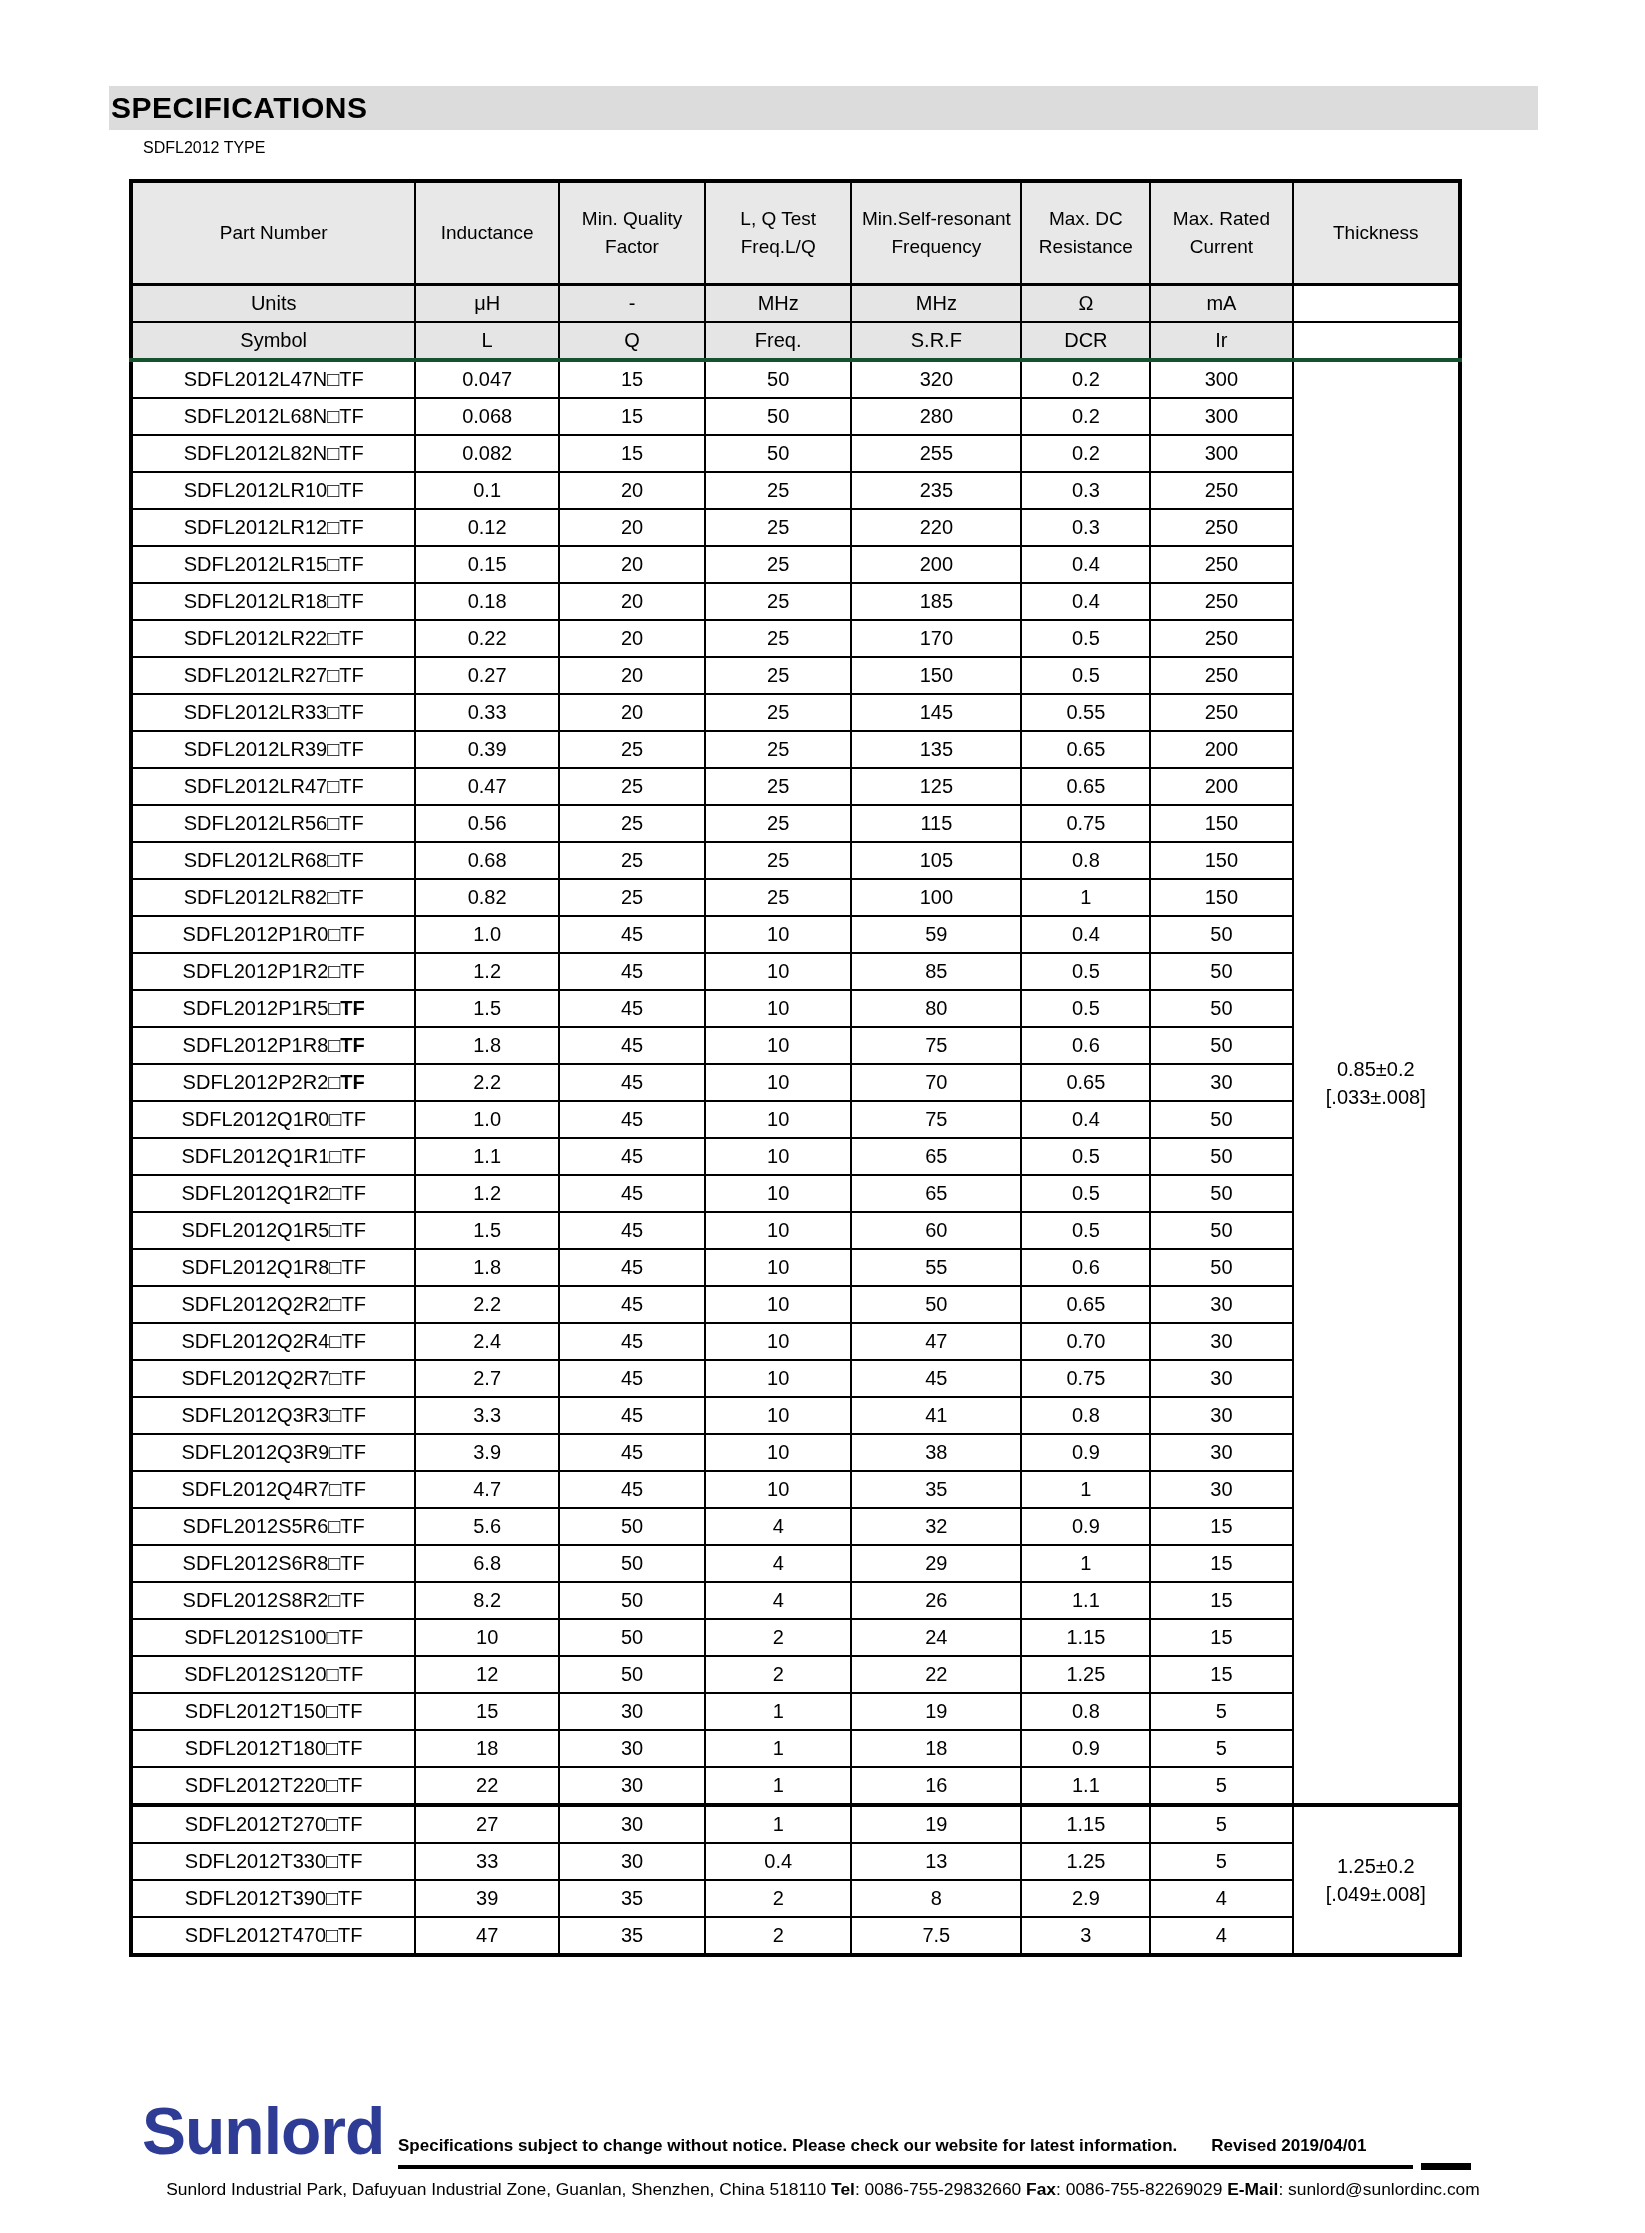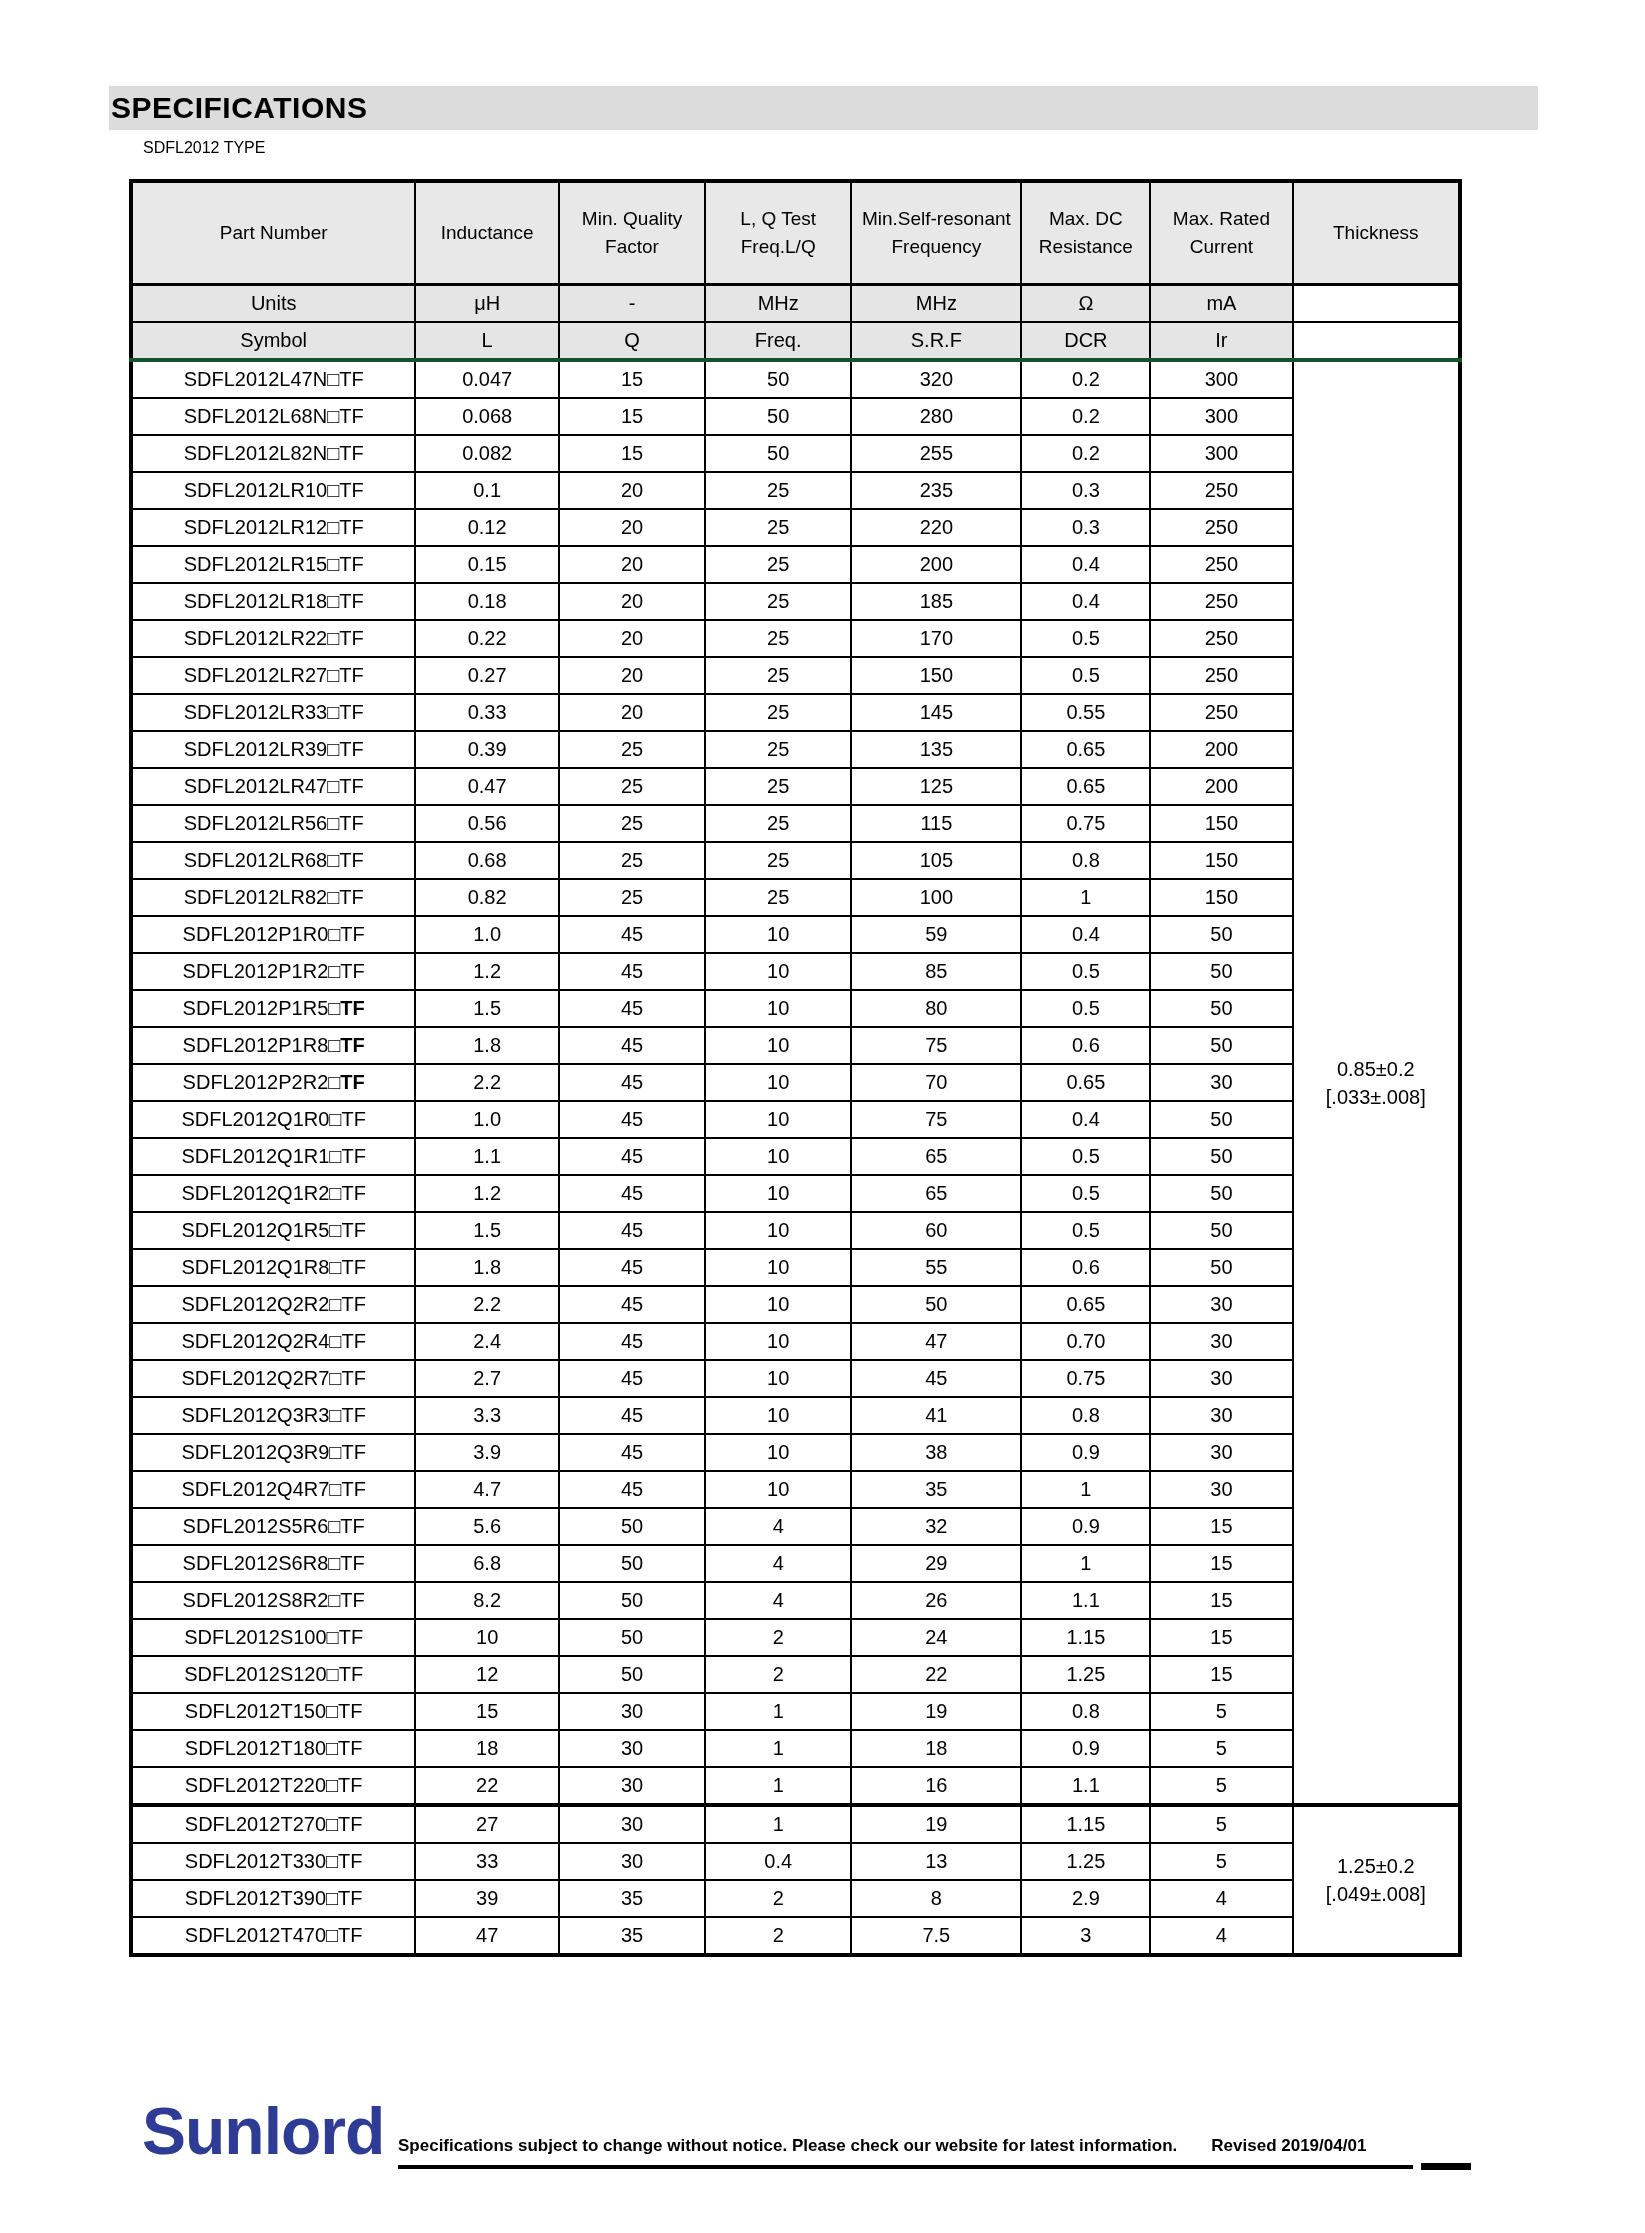--- a/index.html
+++ b/index.html
@@ -487,15 +487,18 @@
 
   <div class="footer-logo" style="color: rgb(46, 60, 150);">Sunlord</div>
 
   <div class="footer-notice">
     <span>Specifications subject to change without notice. Please check our website for latest information.</span><span class="revised">Revised 2019/04/01</span>
   </div>
 
   <div class="footer-rule"></div>
   <div class="footer-rule2"></div>
 
+  <div class="footer-address">
+    <span>Sunlord Industrial Park, Dafuyuan Industrial Zone, Guanlan, Shenzhen, China 518110 </span><b>Tel</b><span>: 0086-755-29832660 </span><b>Fax</b><span>: 0086-755-82269029 </span><b>E-Mail</b><span>: sunlord@sunlordinc.com</span>
+  </div>
 
 </div>
 
 
 </body></html>

